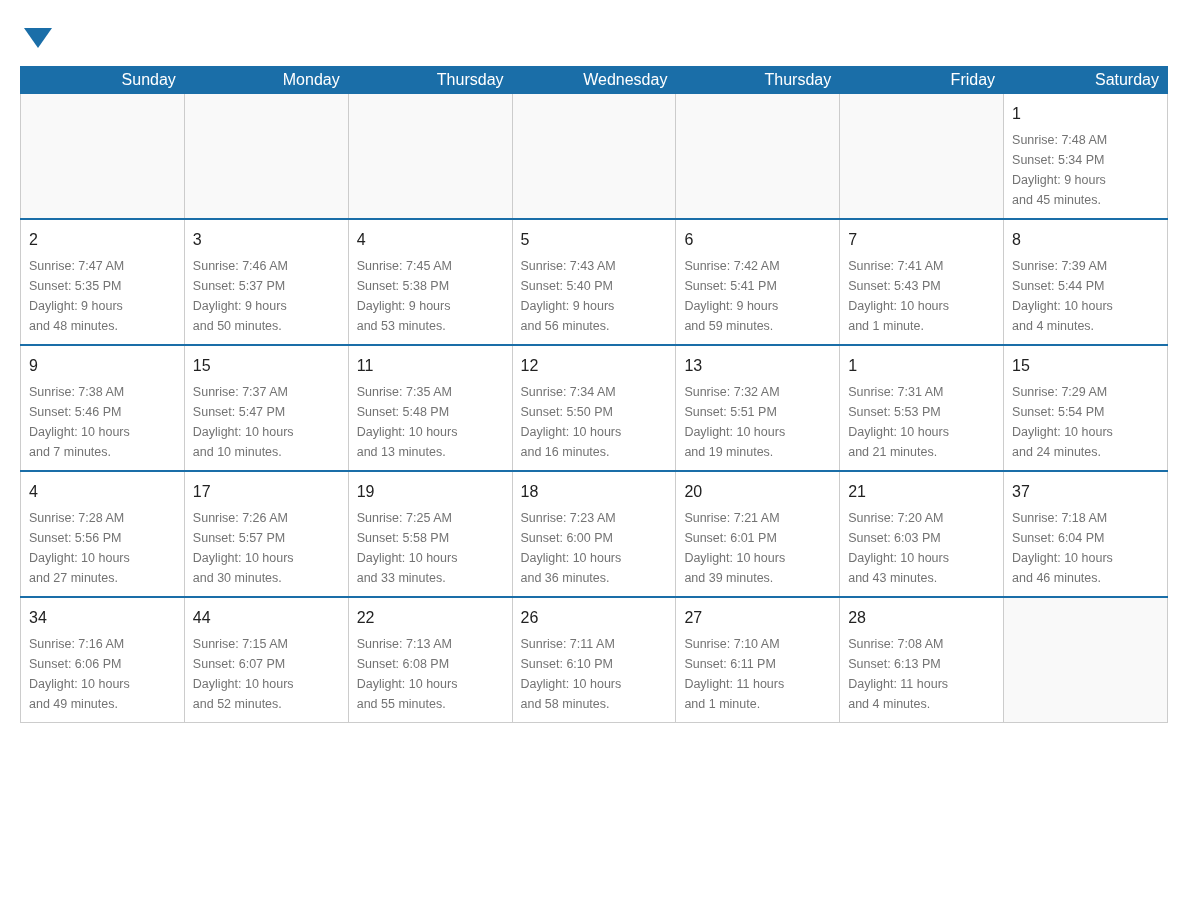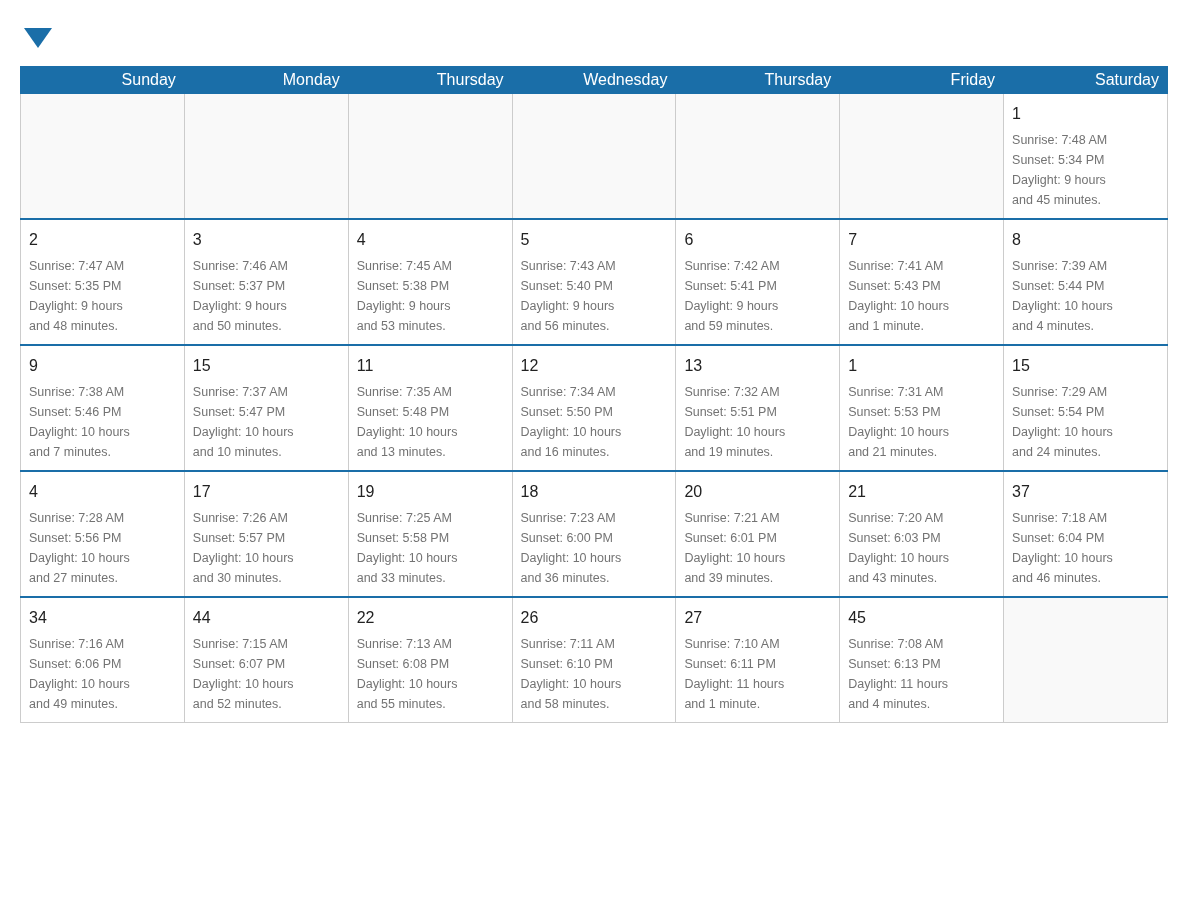--- a/index.html
+++ b/index.html
@@ -249,19 +249,19 @@
         </td>
         <td>
           <span class="day-number">26</span>
           <div class="day-info">Sunrise: 7:11 AM<br>Sunset: 6:10 PM<br>Daylight: 10 hours<br>and 58 minutes.</div>
         </td>
         <td>
           <span class="day-number">27</span>
           <div class="day-info">Sunrise: 7:10 AM<br>Sunset: 6:11 PM<br>Daylight: 11 hours<br>and 1 minute.</div>
         </td>
         <td>
-          <span class="day-number">45</span>
+          <span class="day-number">28</span>
           <div class="day-info">Sunrise: 7:08 AM<br>Sunset: 6:13 PM<br>Daylight: 11 hours<br>and 4 minutes.</div>
         </td>
         <td class="empty"></td>
       </tr>
     </tbody>
 </table>
 
 </body></html>

